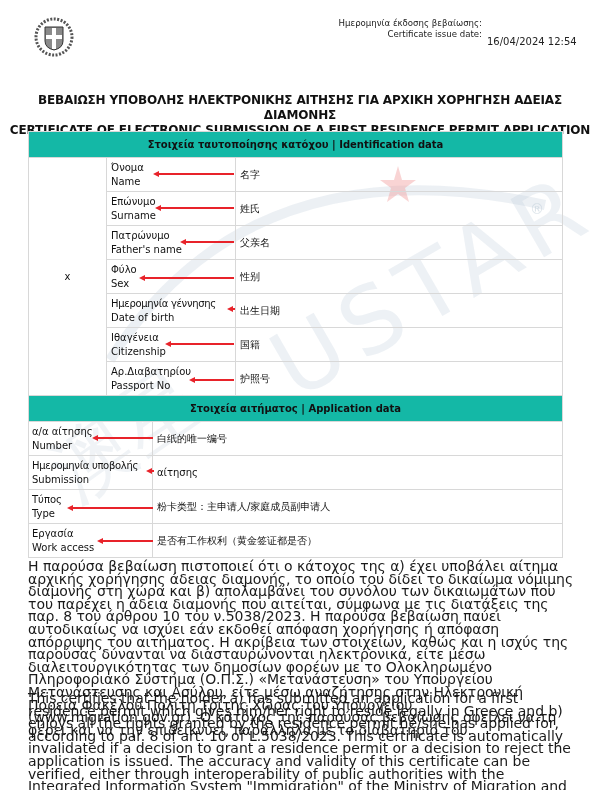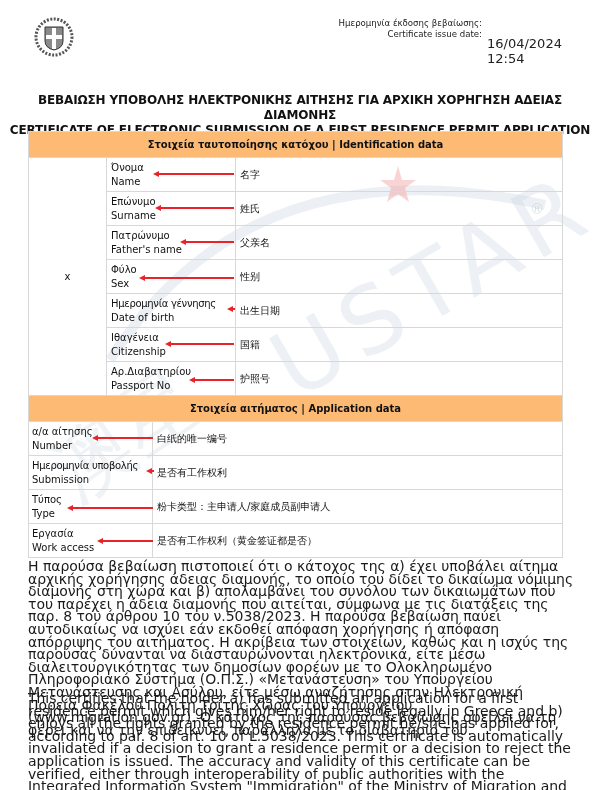--- a/index.html
+++ b/index.html
@@ -5,27 +5,27 @@
   html, body { margin: 0; padding: 0; background: #ffffff; }
   body {
     width: 600px; height: 790px; position: relative; overflow: hidden;
     font-family: "DejaVu Sans", "Liberation Sans", sans-serif;
     color: #111;
   }
   .header { position: absolute; left: 0; top: 0; width: 600px; height: 80px; }
   .emblem { position: absolute; left: 34px; top: 17px; width: 40px; height: 40px; }
   .agency { position: absolute; left: 92px; top: 25px; font-size: 8.6px; font-weight: bold; line-height: 11.5px; letter-spacing: -0.1px; }
   .issue-labels { position: absolute; left: 330px; top: 18px; width: 152px; text-align: right; font-size: 8.6px; line-height: 11px; color: #222; }
-  .issue-value { position: absolute; left: 487px; top: 36px; font-size: 13px; color: #222; }
+  .issue-value { position: absolute; left: 487px; top: 36px; font-size: 10px; color: #222; }
 
   .title { position: absolute; left: 0; top: 93px; width: 600px; text-align: center; font-weight: bold; font-size: 12px; line-height: 15px; letter-spacing: -0.15px; }
 
   .tbl { position: absolute; left: 28px; width: 535px; border-collapse: collapse; font-size: 10px; }
   .tbl td { border: 1px solid #d8d8d8; padding: 0; vertical-align: middle; }
-  .section-head { background: #fdba74; font-weight: bold; text-align: center; height: 25px; font-size: 10px; }
+  .section-head { background: #14b8a6; font-weight: bold; text-align: center; height: 25px; font-size: 10px; }
   .id-tbl { top: 131px; }
   .app-tbl { top: 395px; }
   .xcell { width: 77px; text-align: center; }
   .lab { width: 124px; padding-left: 4px !important; line-height: 14px; height: 33px; position: relative; }
   .lab2 { width: 120px; padding-left: 3px !important; line-height: 14px; height: 33px; position: relative; }
   .val { padding-left: 4px !important; position: relative; }
   .lab span, .lab2 span { display: block; white-space: nowrap; }
   .arrow { position: absolute; height: 2px; background: #e8232a; }
   .arrow::before {
     content: ""; position: absolute; left: -4px; top: -2.5px;
@@ -145,21 +145,21 @@
       <i class="arrow" style="left:67px;top:15px;width:57px;"></i>
     </td>
     <td class="val">白纸的唯一编号</td>
   </tr>
   <tr>
     <td class="lab2">
       <span style="letter-spacing:-0.3px">Ημερομηνία υποβολής</span>
       <span>Submission</span>
       <i class="arrow" style="left:121px;top:14px;width:4px;"></i>
     </td>
-    <td class="val">是否有工作权利</td>
+    <td class="val">αίτησης</td>
   </tr>
   <tr>
     <td class="lab2">
       <span>Τύπος</span>
       <span>Type</span>
       <i class="arrow" style="left:42px;top:17px;width:82px;"></i>
     </td>
     <td class="val">粉卡类型：主申请人/家庭成员副申请人</td>
   </tr>
   <tr>

